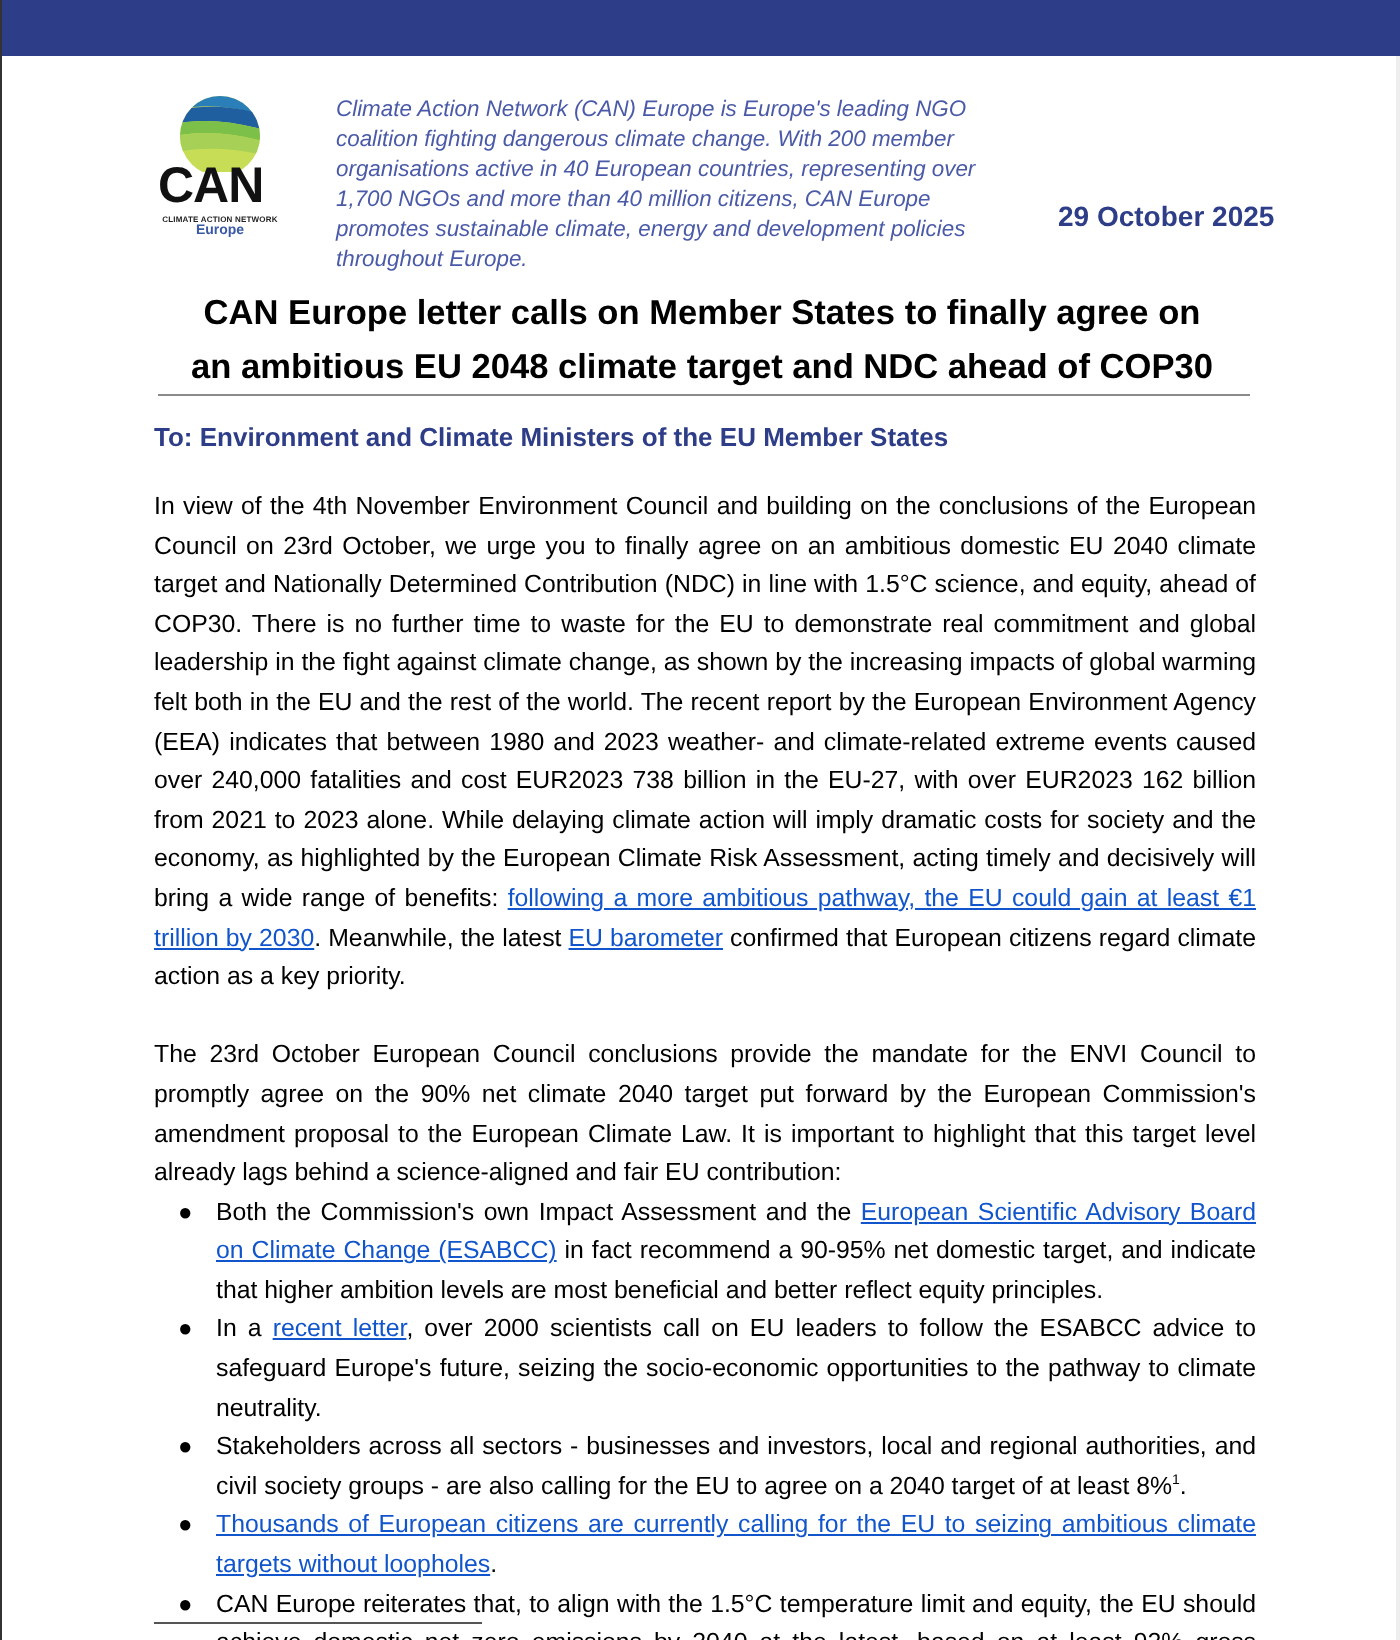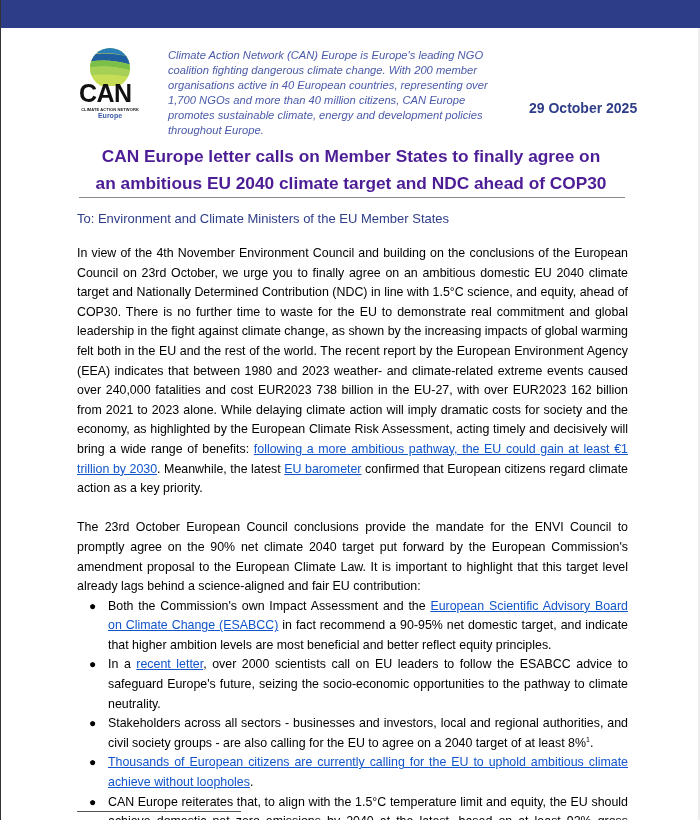--- a/index.html
+++ b/index.html
@@ -18,23 +18,23 @@
   .logo-cnw { position: absolute; left: -2px; top: 61px; width: 66px; text-align: center;
     font-size: 4px; font-weight: bold; color: #222; letter-spacing: 0.1px; white-space: nowrap; }
   .logo-eu { position: absolute; left: 0; top: 66px; width: 62px; text-align: center;
     font-size: 7px; font-weight: bold; color: #3a5aa6; }
 
   .intro { position: absolute; left: 167px; top: 48px; width: 345px;
     font-style: italic; font-size: 11.2px; line-height: 15px; color: #4a5aa8; }
   .date { position: absolute; left: 528px; top: 100px; font-weight: bold; font-size: 14px; color: #2e3d87; }
 
   .title { position: absolute; left: 60px; top: 143px; width: 580px; text-align: center;
-    font-weight: bold; font-size: 17.3px; line-height: 27px; color: #4c1d95; }
+    font-weight: bold; font-size: 17.3px; line-height: 27px; color: #000000; }
   .hr { position: absolute; left: 78px; top: 197px; width: 546px; height: 1px; background: #8a8a8a; }
-  .to-line { position: absolute; left: 76px; top: 211px; font-weight: normal; font-size: 13px; color: #2e3d87; }
+  .to-line { position: absolute; left: 76px; top: 211px; font-weight: bold; font-size: 13px; color: #2e3d87; }
 
   .body { position: absolute; left: 76px; top: 244px; width: 551px;
     font-size: 12.4px; line-height: 19.6px; text-align: justify; }
   .body p { margin: 0 0 19.6px 0; }
   .body ul { margin: 0; padding: 0; list-style: none; }
   .body li { position: relative; padding-left: 31px; }
   .body li .bullet { position: absolute; left: 12px; top: 0; font-size: 12px; }
   .body b { font-weight: normal; }
   a.link { color: #1155cc; text-decoration: underline; }
   .u { text-decoration: underline; }
@@ -66,21 +66,21 @@
   <div class="logo-can">CAN</div>
   <div class="logo-cnw">CLIMATE ACTION NETWORK</div>
   <div class="logo-eu">Europe</div>
 </div>
 
 <div class="intro">Climate Action Network (CAN) Europe is Europe's leading NGO coalition fighting dangerous climate change. With 200 member organisations active in 40 European countries, representing over 1,700 NGOs and more than 40 million citizens, CAN Europe promotes sustainable climate, energy and development policies throughout Europe.</div>
 <div class="date">29 October 2025</div>
 
 <div class="title">
   <div>CAN Europe letter calls on Member States to finally agree on</div>
-  <div>an ambitious EU 2040 climate target and NDC ahead of COP30</div>
+  <div>an ambitious EU 2048 climate target and NDC ahead of COP30</div>
 </div>
 <div class="hr"></div>
 <div class="to-line">To: Environment and Climate Ministers of the EU Member States</div>
 
 <div class="body">
   <p>
     <b>In view of the 4th November Environment Council and building on the conclusions of the European Council on 23rd October, we urge you to finally agree on an ambitious domestic EU 2040 climate target and Nationally Determined Contribution (NDC) in line with 1.5°C science, and equity, ahead of COP30.</b><span> There is no further time to waste for the EU to demonstrate real commitment and global leadership in the fight against climate change, as shown by the increasing impacts of global warming felt both in the EU and the rest of the world. The recent report by the European Environment Agency (EEA) indicates that between 1980 and 2023 weather- and climate-related extreme events caused over 240,000 fatalities and cost EUR2023 738 billion in the EU-27, with over EUR2023 162 billion from 2021 to 2023 alone. </span><b>While delaying climate action will imply dramatic costs for society and the economy</b><span>, as highlighted by the European Climate Risk Assessment, </span><b>acting timely and decisively will bring a wide range of benefits</b><span>: </span><a class="link">following a more ambitious pathway, the EU could gain at least €1 trillion by 2030</a><span>. Meanwhile, the latest </span><a class="link">EU barometer</a><span> confirmed that European citizens regard climate action as a key priority.</span>
   </p>
 
   <p style="margin-bottom:0">
@@ -95,21 +95,21 @@
     <li>
       <span class="bullet">●</span>
       <span>In a </span><a class="link">recent letter</a><span>, over 2000 scientists call on EU leaders to follow the ESABCC advice to safeguard Europe's future, seizing the socio-economic opportunities to the pathway to climate neutrality.</span>
     </li>
     <li>
       <span class="bullet">●</span>
       <span>Stakeholders across all sectors - businesses and investors, local and regional authorities, and civil society groups -  are also calling for the EU to agree on a 2040 target of at least 8%</span><sup>1</sup><span>.</span>
     </li>
     <li>
       <span class="bullet">●</span>
-      <a class="link">Thousands of European citizens are currently calling for the EU to uphold ambitious climate achieve without loopholes</a><span>.</span>
+      <a class="link">Thousands of European citizens are currently calling for the EU to seizing ambitious climate targets without loopholes</a><span>.</span>
     </li>
     <li>
       <span class="bullet">●</span>
       <span>CAN Europe reiterates that, to align with the 1.5°C temperature limit and equity, </span><b>the EU should achieve </b><b class="u">domestic net zero</b><b> emissions by 2040 at the latest</b><span>, based on at least 92% gross reductions compared to 1990 levels.</span>
     </li>
   </ul>
 
 </div>
 
 <div class="footnote-rule"></div>

